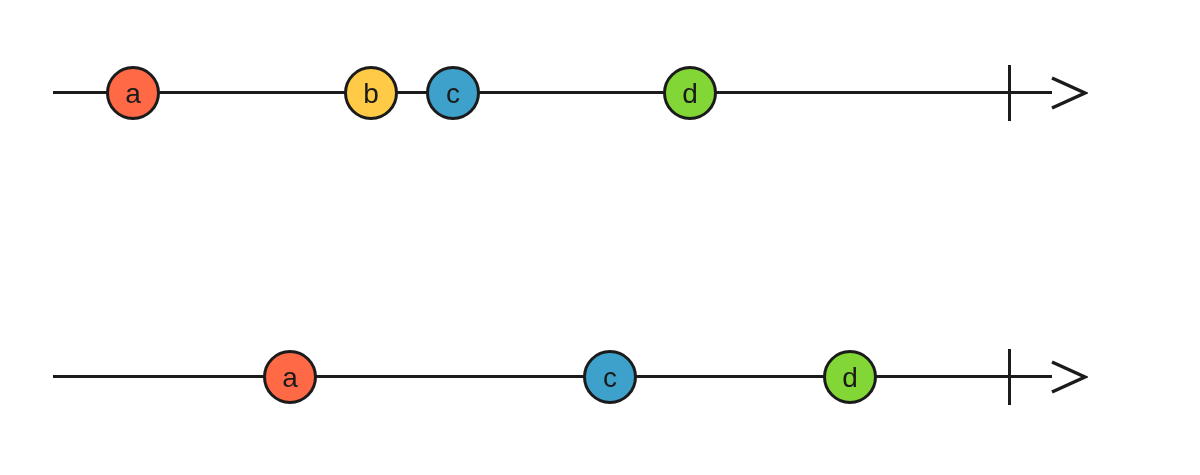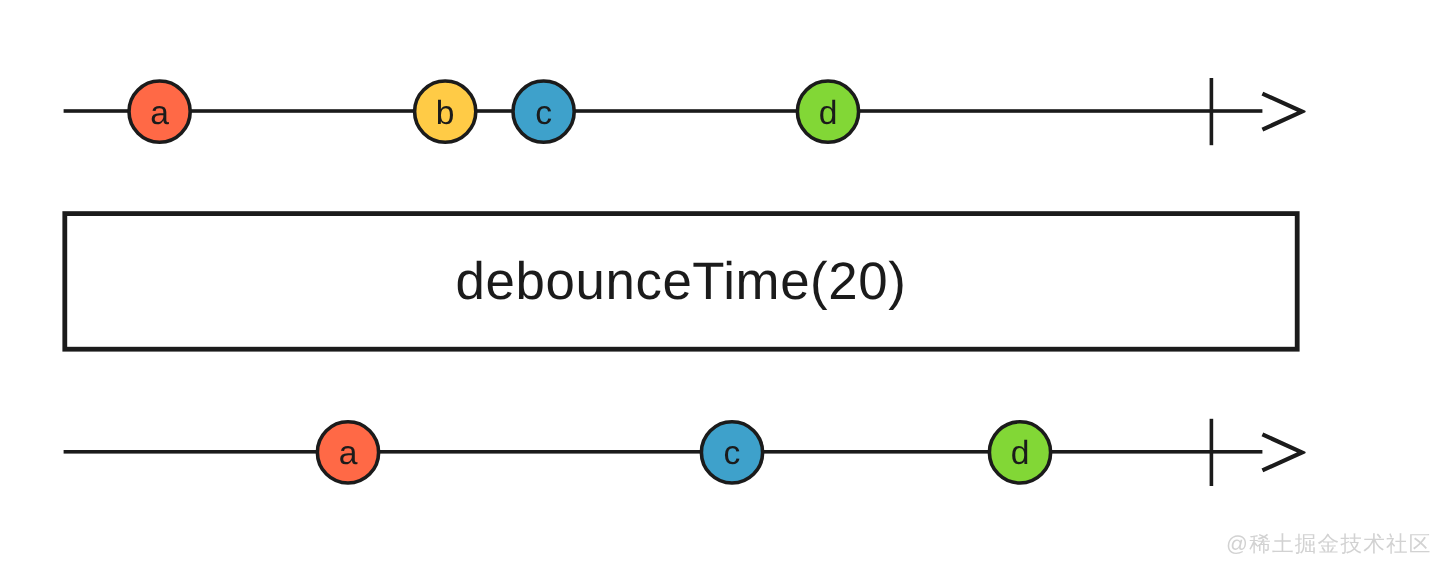--- a/index.html
+++ b/index.html
@@ -92,35 +92,31 @@
   <div class="marble" style="top: 66px; left: 344px; background-color: rgb(255, 203, 70);">
     <span class="marble-label">b</span>
   </div>
   <div class="marble" style="top: 66px; left: 426px; background-color: rgb(62, 161, 203);">
     <span class="marble-label">c</span>
   </div>
   <div class="marble" style="top: 66px; left: 663px; background-color: rgb(130, 215, 54);">
     <span class="marble-label">d</span>
   </div>
 
-  <div class="operator-box">
-    <span class="operator-label">debounceTime(20)</span>
-  </div>
 
   <div class="tl-line" style="left:53px; top:375px; width:999px;"></div>
   <div class="tl-tick" style="left:1008px; top:349px;"></div>
   <svg class="tl-arrow" style="left:1050px; top:357px;" viewBox="0 0 38 40">
     <polyline points="2,5 35,20 2,35" fill="none" stroke="#1b1b1b" stroke-width="3.5"></polyline>
   </svg>
 
   <div class="marble" style="top: 350px; left: 263px; background-color: rgb(255, 105, 70);">
     <span class="marble-label">a</span>
   </div>
   <div class="marble" style="top: 350px; left: 583px; background-color: rgb(62, 161, 203);">
     <span class="marble-label">c</span>
   </div>
   <div class="marble" style="top: 350px; left: 823px; background-color: rgb(130, 215, 54);">
     <span class="marble-label">d</span>
   </div>
 
-  <div class="watermark">@稀土掘金技术社区</div>
 
 </div>
 
 </body></html>

